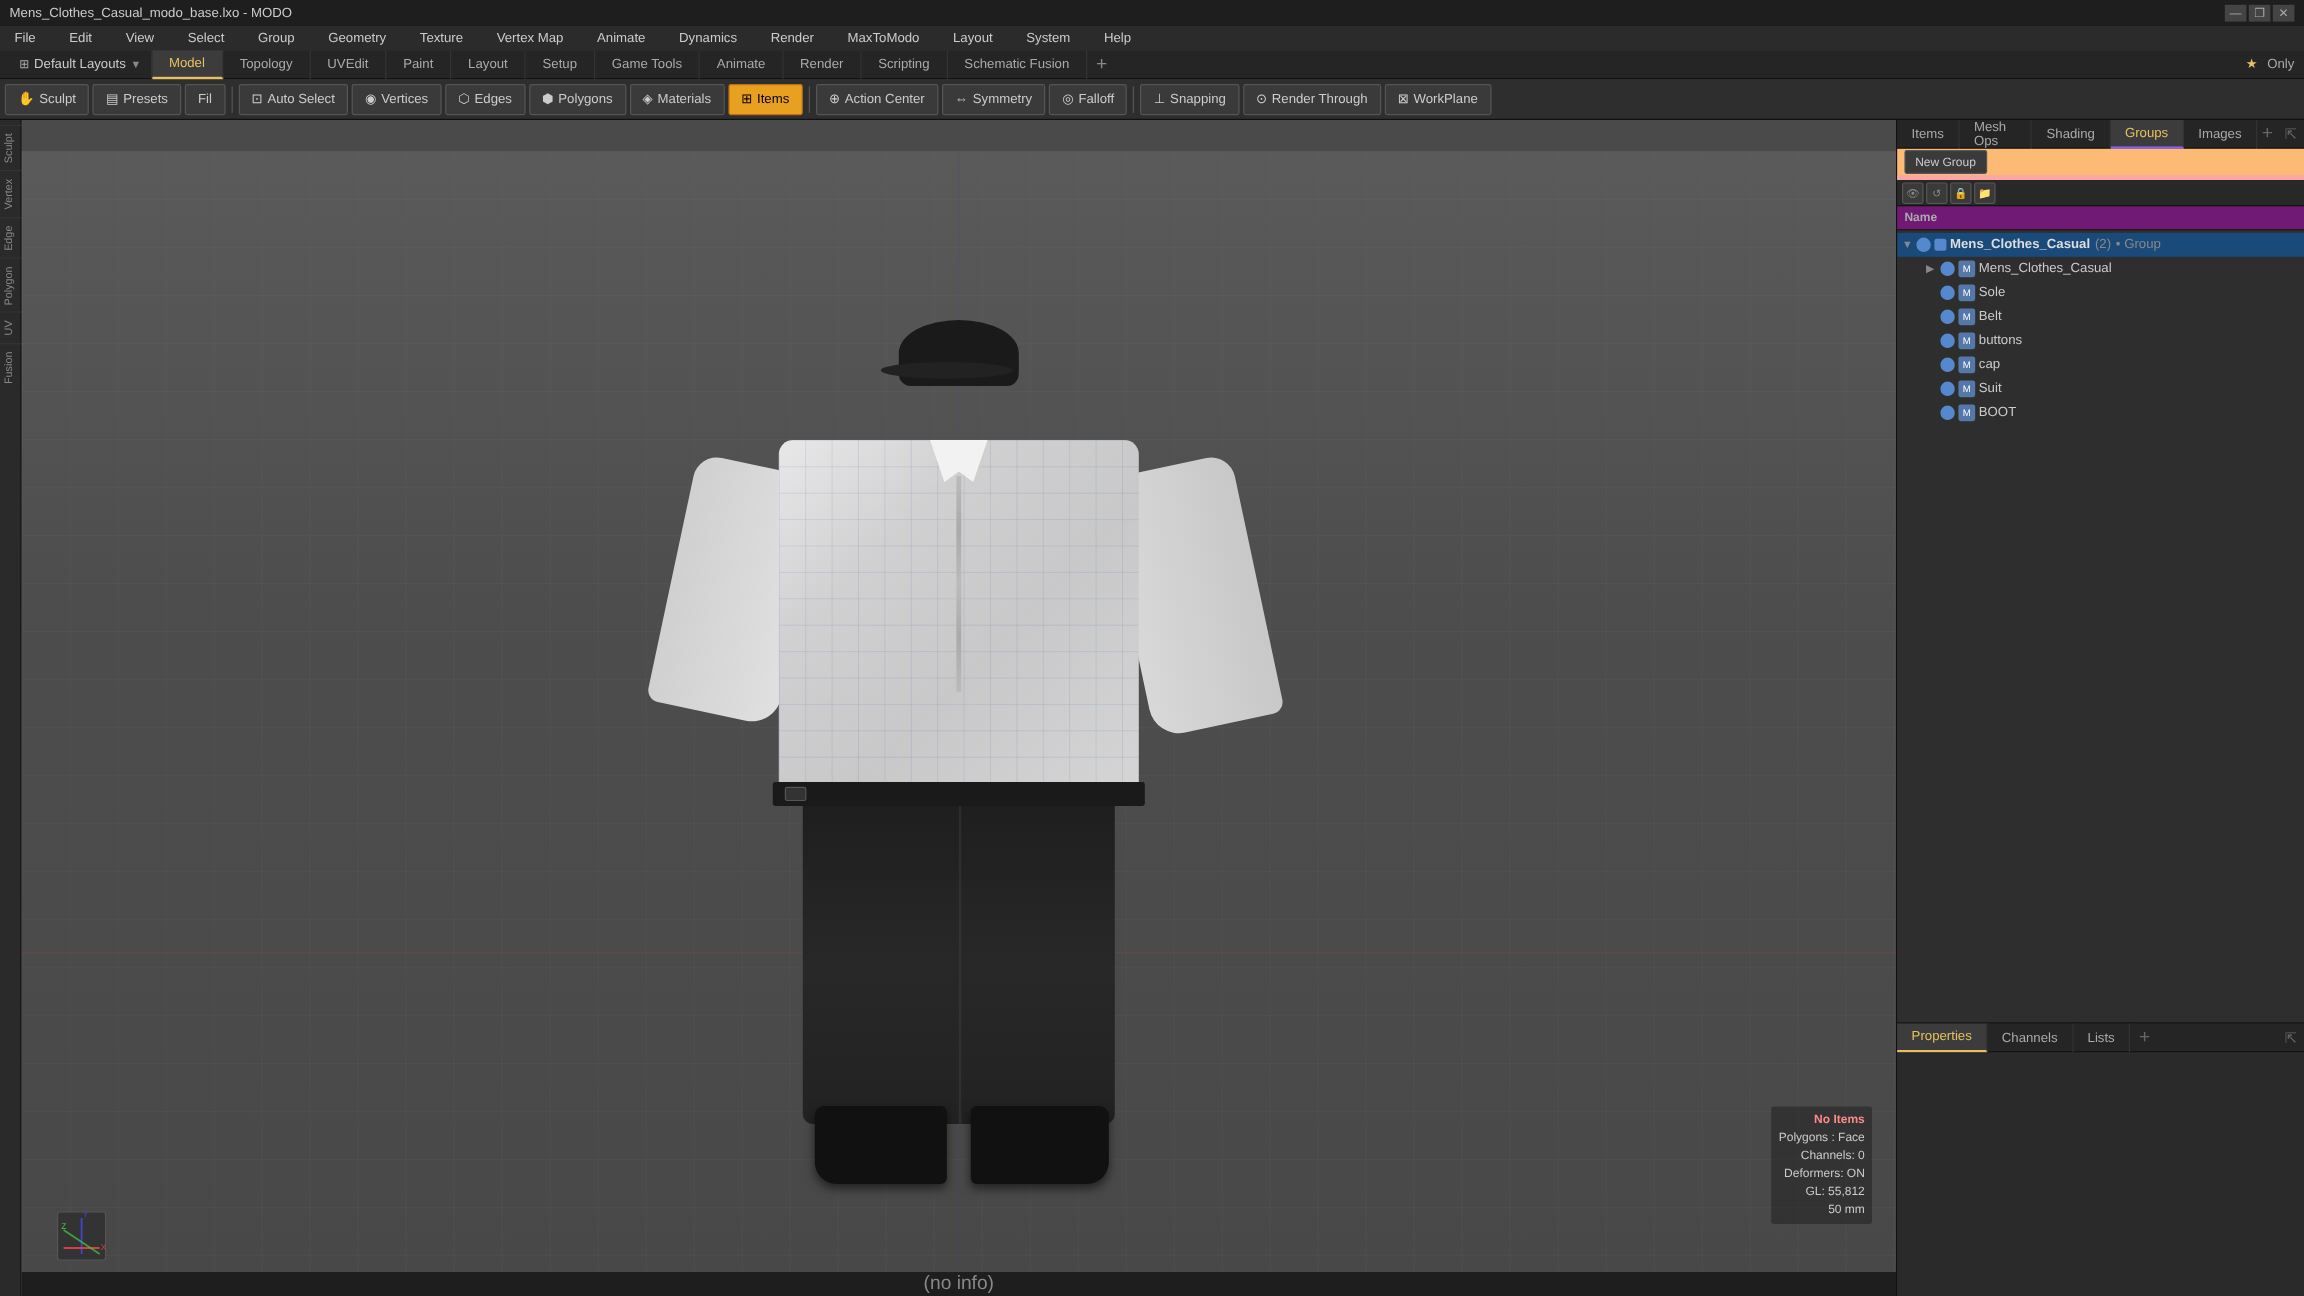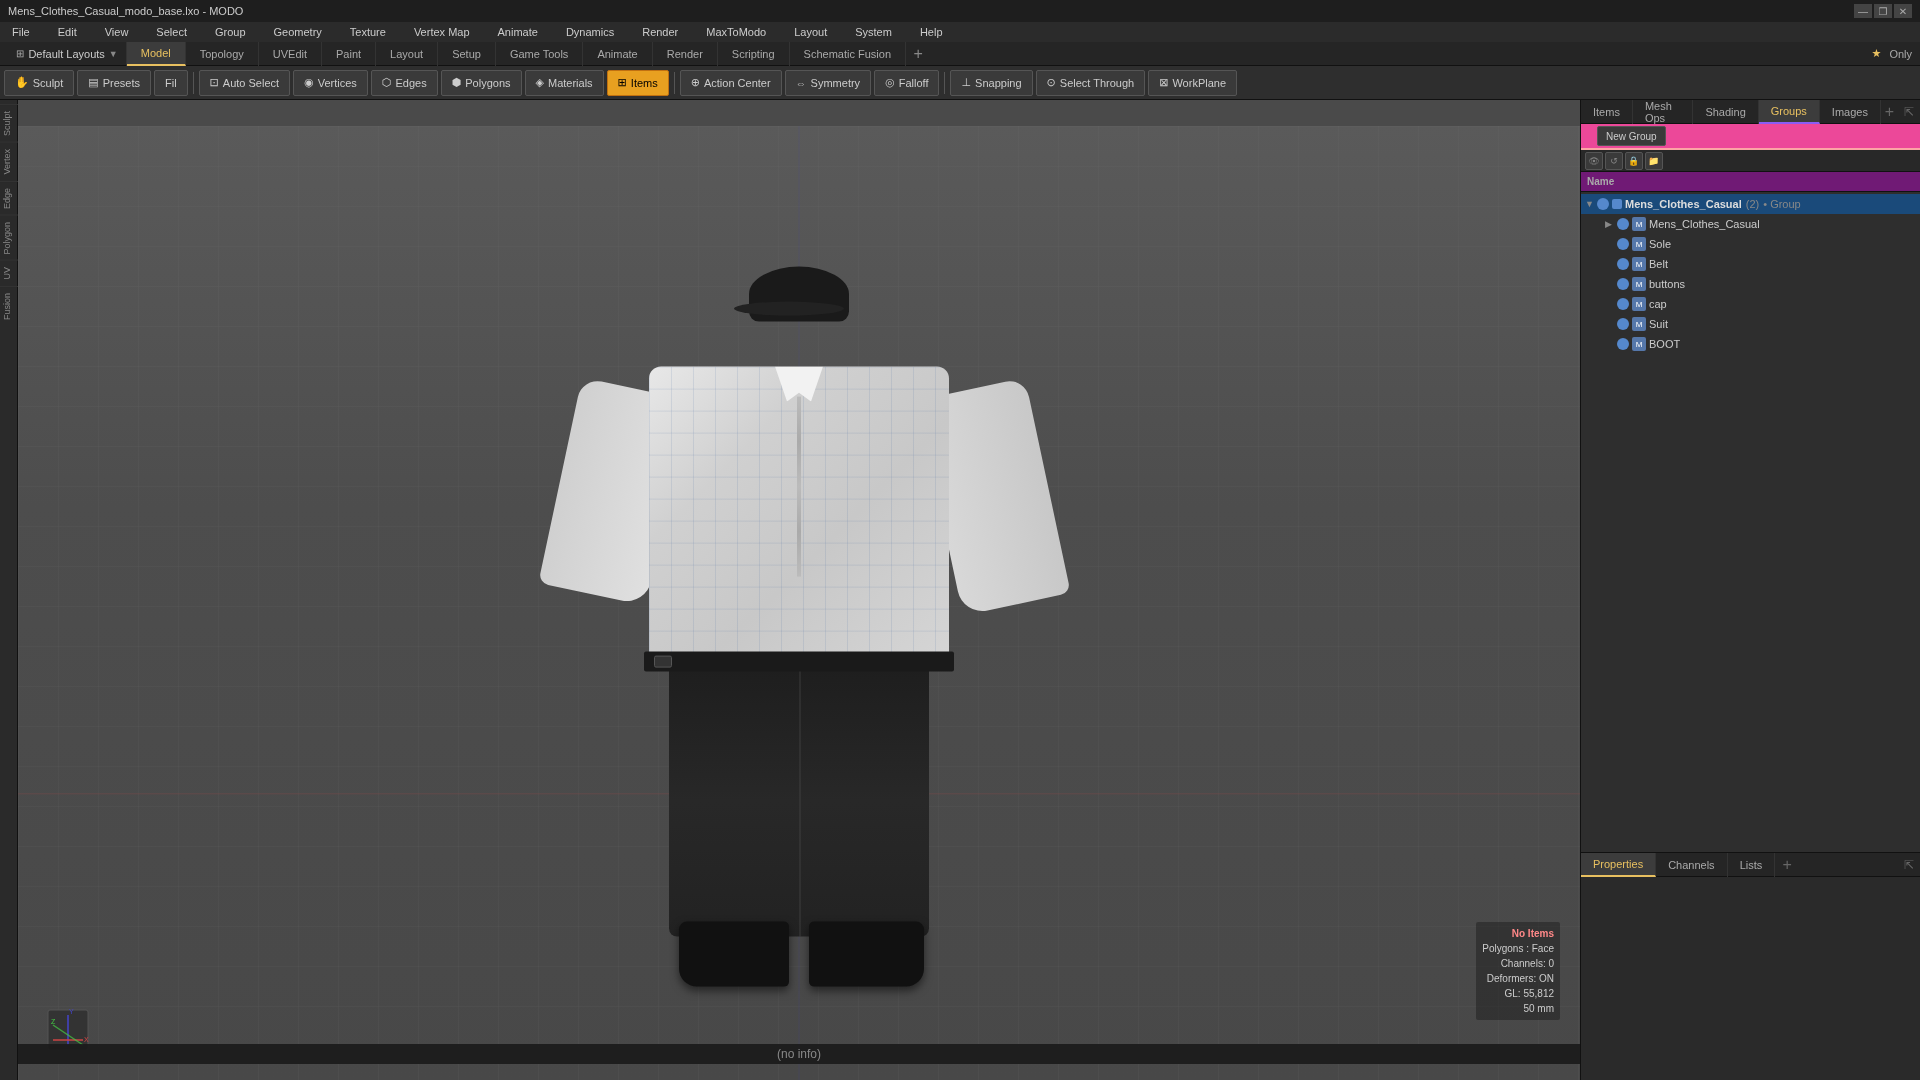--- a/index.html
+++ b/index.html
@@ -295,27 +295,27 @@
       line-height: 1.5;
       background: rgba(0,0,0,0.3);
       padding: 4px 6px;
       border-radius: 2px;
     }
     #vp-info .no-items { color: #ff8888; font-weight: bold; }
 
     
     #vp-status {
       position: absolute;
-      bottom: 16px; left: 0; right: 0;
+      bottom: 0; left: 0; right: 0;
       height: 20px;
       background: rgba(25,25,25,0.9);
       display: flex;
       align-items: center;
       justify-content: center;
-      font-size: 12px;
+      font-size: 16px;
       color: #888;
     }
 
     
     #axis-widget {
       position: absolute;
       bottom: 25px;
       left: 25px;
       width: 50px;
       height: 50px;
@@ -371,26 +371,26 @@
     .panel-tab-add {
       width: 24px; height: 24px;
       display: flex; align-items: center; justify-content: center;
       color: #666; cursor: pointer; font-size: 16px;
     }
     .panel-expand { margin-left: auto; color: #666; cursor: pointer; padding: 0 6px; font-size: 12px; }
 
     
     #groups-toolbar {
       height: 26px;
-      background: #ec4899;
-      display: flex;
-      align-items: center;
-      padding: 0 16px;
+      background: #fdba74;
+      display: flex;
+      align-items: center;
+      padding: 0 6px;
       gap: 4px;
-      border-bottom: 2px solid #fca5a5;
+      border-bottom: 4px solid #fca5a5;
     }
     .grp-btn {
       height: 20px;
       padding: 0 8px;
       background: #3a3a3a;
       border: 1px solid #555;
       color: #ccc;
       font-size: 10px;
       cursor: pointer;
       border-radius: 2px;
@@ -627,21 +627,21 @@
     <span>◎</span>
     <span>Falloff</span>
   </button>
   <div class="tb-sep"></div>
   <button class="tb-btn">
     <span>⊥</span>
     <span>Snapping</span>
   </button>
   <button class="tb-btn">
     <span>⊙</span>
-    <span>Select Through</span>
+    <span>Render Through</span>
   </button>
   <button class="tb-btn">
     <span>⊠</span>
     <span>WorkPlane</span>
   </button>
 </div>
 
 <div id="main">
 
   <div id="leftsidebar">

